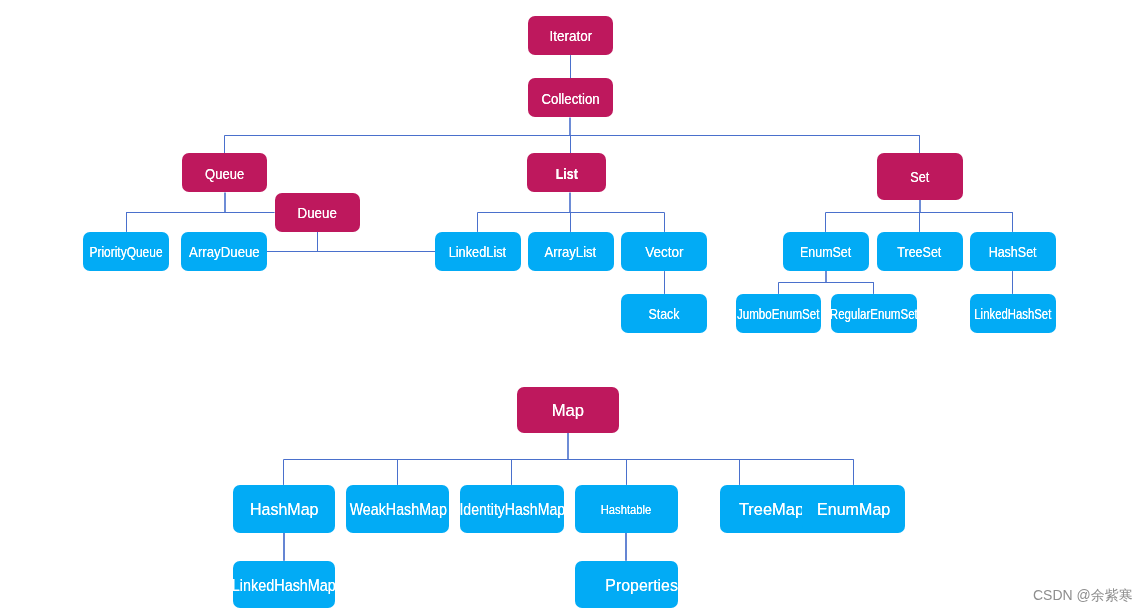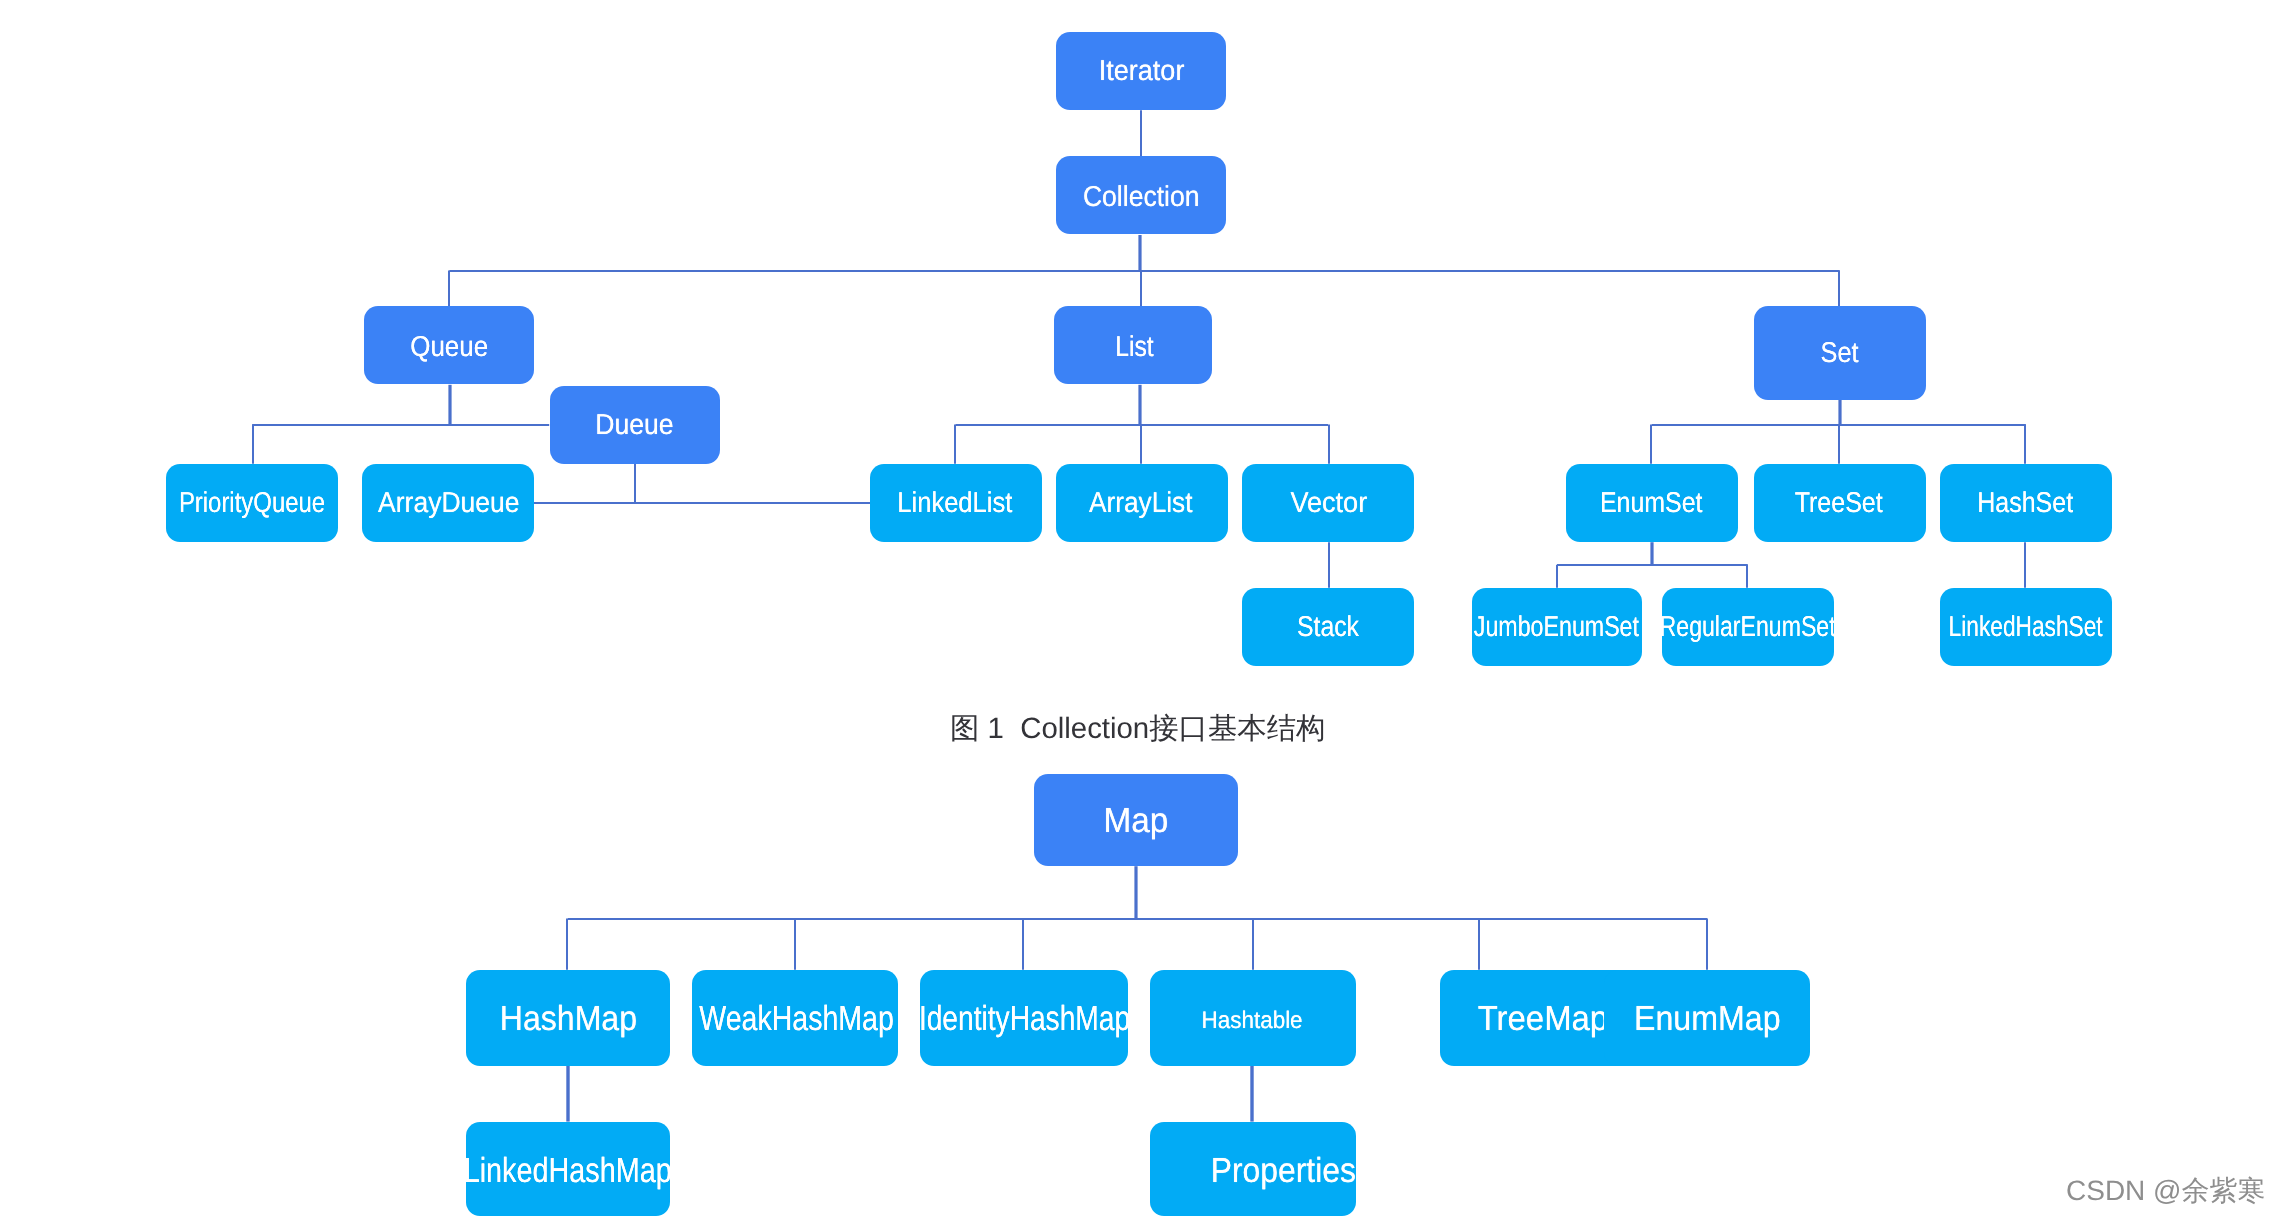--- a/index.html
+++ b/index.html
@@ -6,21 +6,21 @@
   html,body{margin:0;padding:0;}
   body{width:1147px;height:613px;background:#ffffff;overflow:hidden;
        font-family:"Liberation Sans",sans-serif;position:relative;}
   #stage{position:absolute;left:0;top:0;width:1147px;height:613px;}
   svg.links{position:absolute;left:0;top:0;width:1147px;height:613px;pointer-events:none;}
   .node{position:absolute;box-sizing:border-box;display:flex;align-items:center;
         justify-content:center;color:#ffffff;white-space:nowrap;overflow:hidden;
         border-radius:7px;}
   .node span{display:block;flex:0 0 auto;position:relative;top:0.8px;
                   text-shadow:0 0 0.35px currentColor;}
-  .n-orange{background:#3b82f6;}
+  .n-orange{background:#be185d;}
   .n-blue{background:#02ABF5;}
   .caption{position:absolute;color:#333338;white-space:pre;}
   .watermark{position:absolute;color:#8e8e8e;white-space:nowrap;text-align:center;}
 </style>
 </head>
 <body>
 
 <div id="stage">
   <svg class="links" viewBox="0 0 1147 613">
       <line x1="570.5" y1="55.1" x2="570.5" y2="78.3" stroke="#4A70CC" stroke-width="1"></line>
@@ -64,21 +64,21 @@
   <div id="nodes">
       <div class="node n-orange" style="left: 527.6px; top: 15.9px; width: 85.6px; height: 39.2px; font-size: 14.4px;">
         <span style="transform: scaleX(0.938725);">Iterator</span>
       </div>
       <div class="node n-orange" style="left: 527.6px; top: 78.3px; width: 85.6px; height: 39.2px; font-size: 14.4px; text-align: right;">
         <span style="transform: scaleX(0.922423);">Collection</span>
       </div>
       <div class="node n-orange" style="left: 181.9px; top: 153.2px; width: 85.6px; height: 39.2px; font-size: 14.4px;">
         <span style="transform: scaleX(0.902386);">Queue</span>
       </div>
-      <div class="node n-orange" style="left: 527.3px; top: 153.2px; width: 79px; height: 39.2px; font-size: 14.4px;">
+      <div class="node n-orange" style="left: 527.3px; top: 153.2px; width: 79px; height: 39.2px; font-size: 14.4px; font-weight: bold;">
         <span style="transform: scaleX(0.856904);">List</span>
       </div>
       <div class="node n-orange" style="left: 877px; top: 153.2px; width: 85.6px; height: 47px; font-size: 14.4px;">
         <span style="transform: scaleX(0.879248);">Set</span>
       </div>
       <div class="node n-orange" style="left: 274.6px; top: 192.5px; width: 85.6px; height: 39.2px; font-size: 14.4px;">
         <span style="transform: scaleX(0.924392);">Dueue</span>
       </div>
       <div class="node n-blue" style="left: 83.3px; top: 231.9px; width: 85.6px; height: 39.2px; font-size: 14.4px;">
         <span style="transform: scaleX(0.830829);">PriorityQueue</span>
@@ -137,15 +137,14 @@
       <div class="node n-blue" style="left: 802px; top: 484.9px; width: 103.1px; height: 47.7px; font-size: 17.4px;">
         <span style="transform: scaleX(0.924739);">EnumMap</span>
       </div>
       <div class="node n-blue" style="left: 232.5px; top: 560.8px; width: 102.8px; height: 47.7px; font-size: 17.4px;">
         <span style="transform: scaleX(0.827449);">LinkedHashMap</span>
       </div>
       <div class="node n-blue" style="left: 574.6px; top: 560.8px; width: 103.2px; height: 47.7px; font-size: 17.4px; padding-left: 30px;">
         <span style="transform: scaleX(0.915908);">Properties</span>
       </div>
     </div>
-  <div class="caption" style="left:475px;top:355px;font-size:14.7px;">图 1  Collection接口基本结构</div>
   <div class="watermark" style="left:1033px;top:587px;font-size:14px;">CSDN @余紫寒</div>
 </div>
 
 </body></html>

